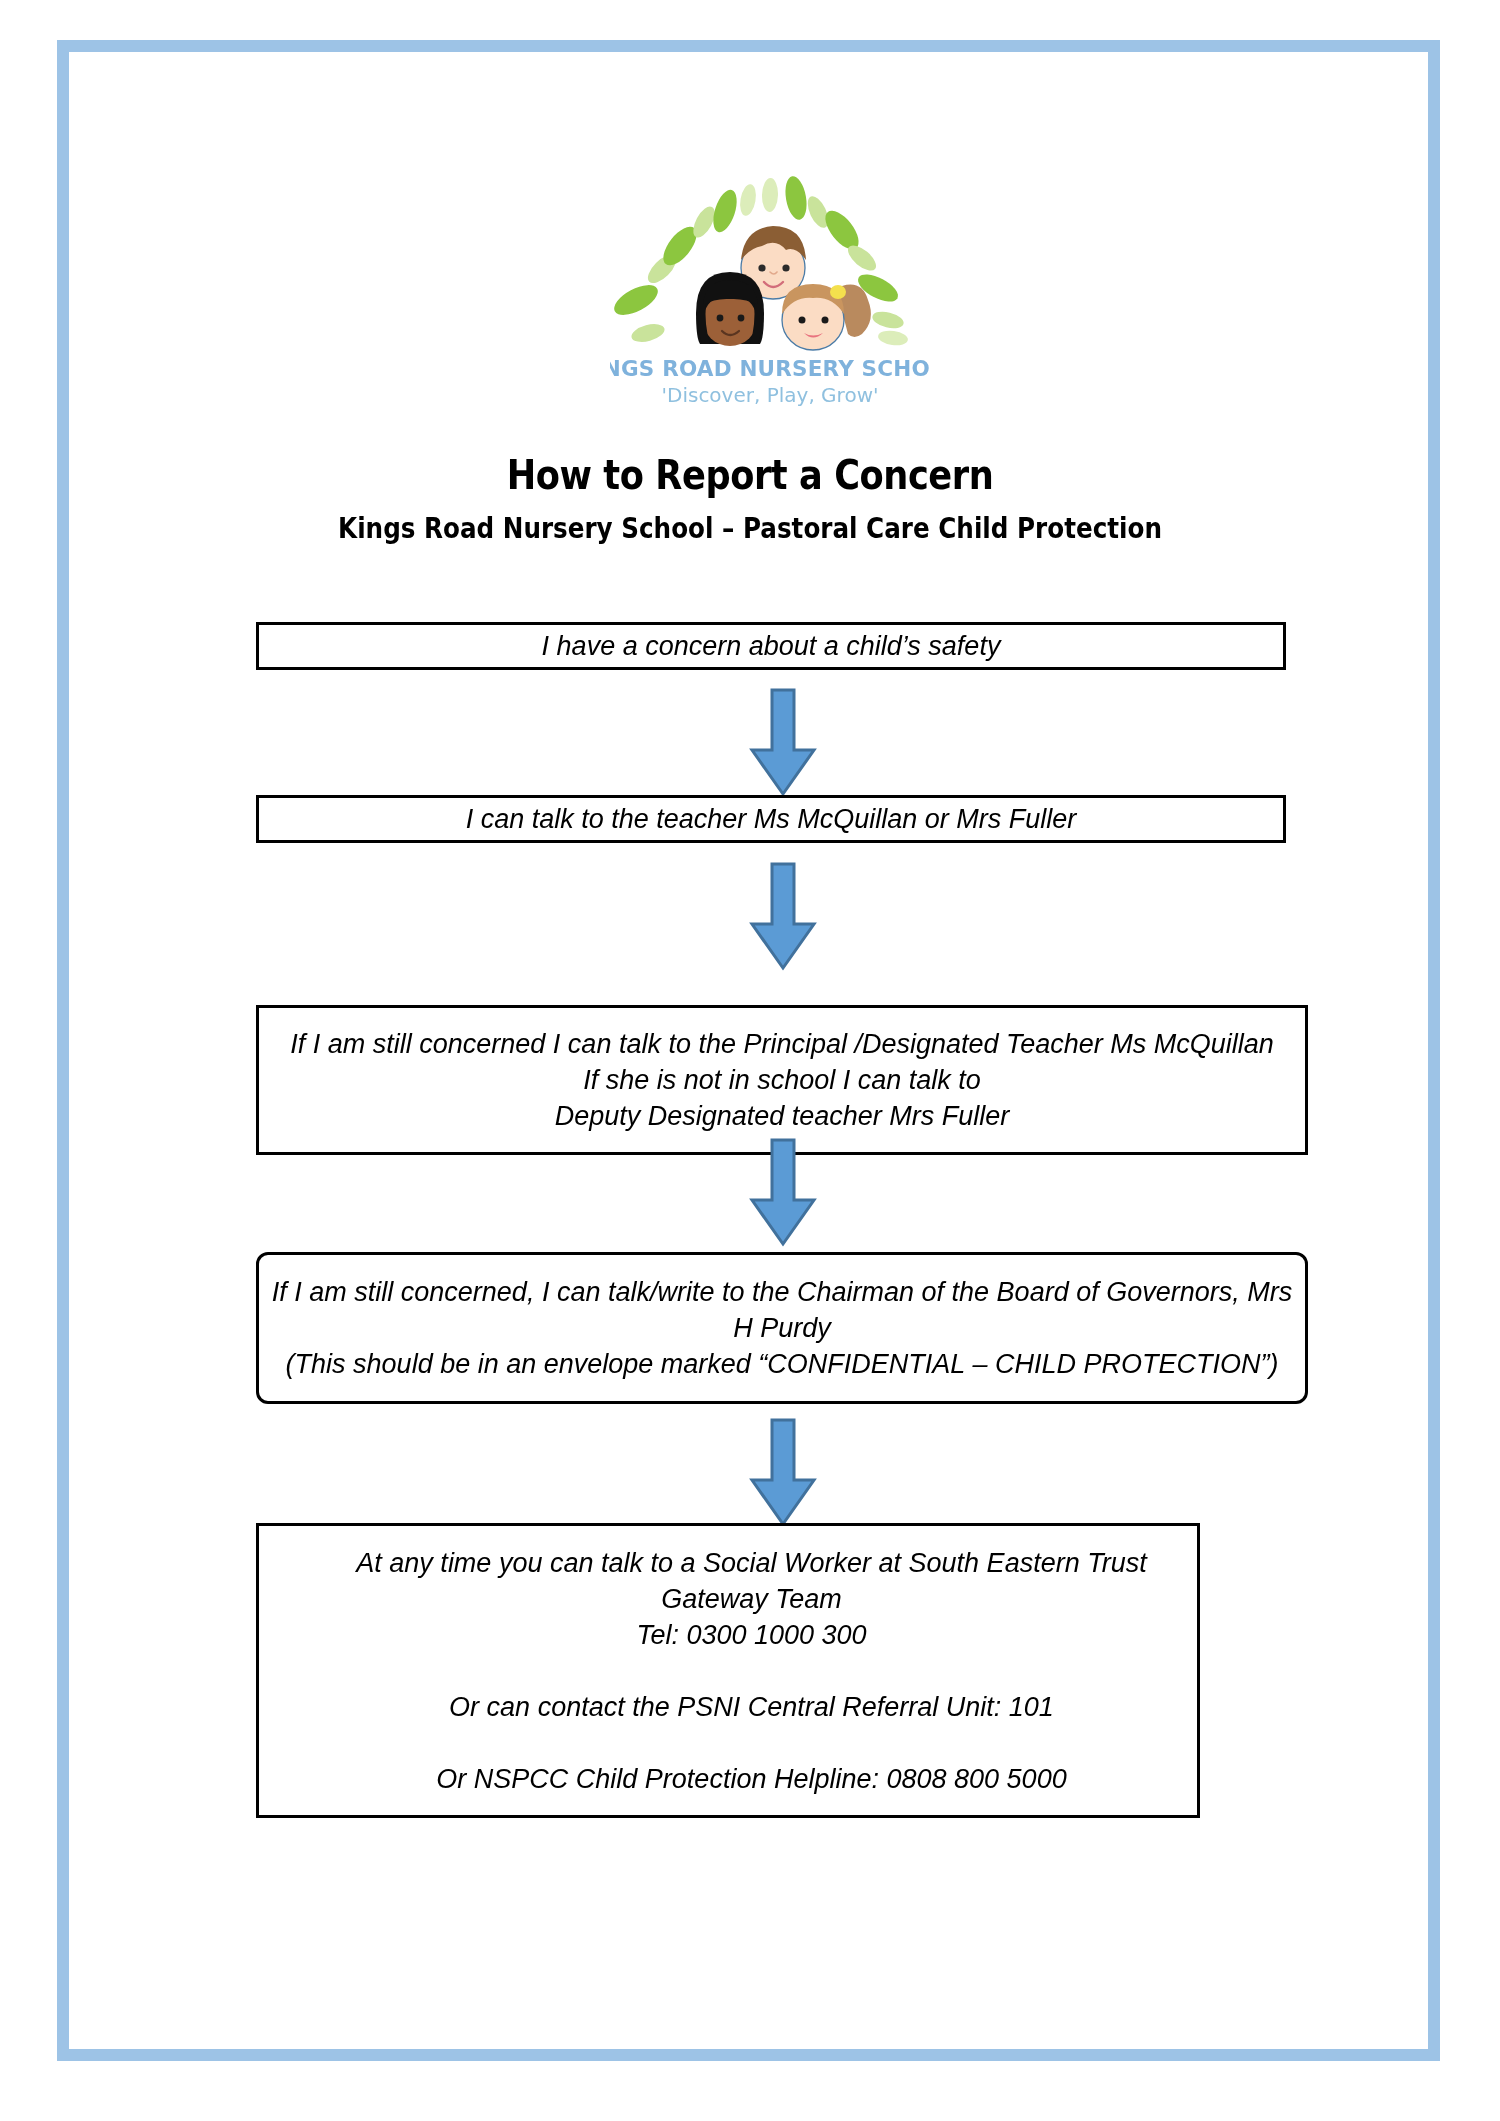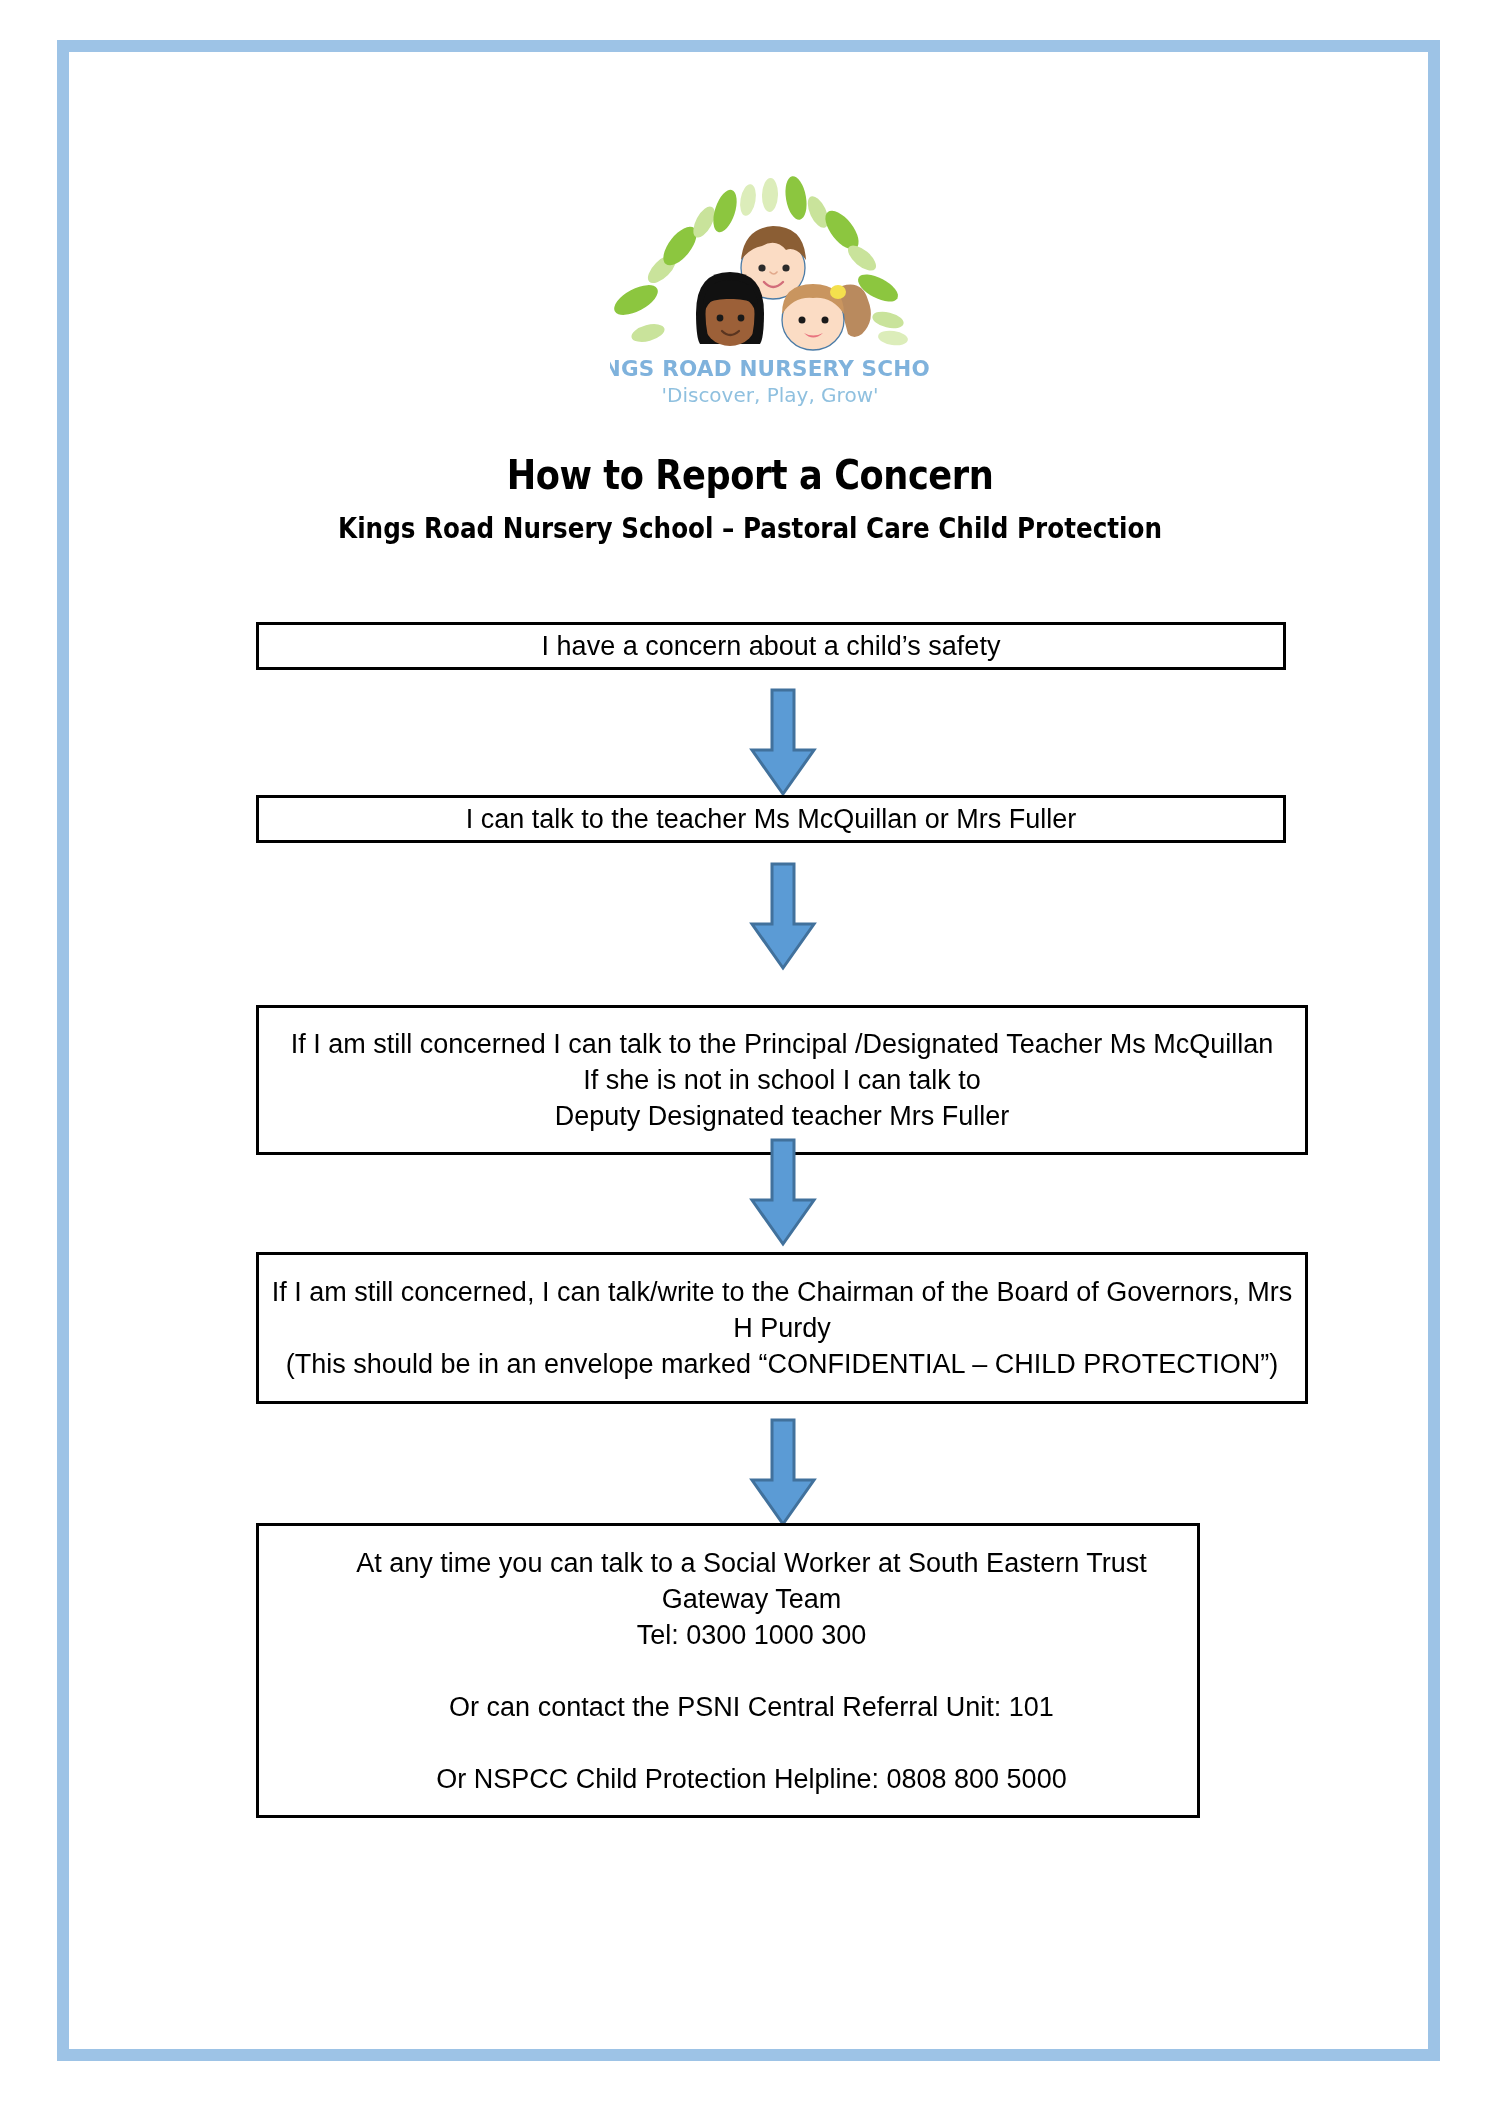--- a/index.html
+++ b/index.html
@@ -87,26 +87,27 @@
   .flow-text {
     width: 100%;
     text-align: center;
     font-family: "Liberation Sans", sans-serif;
     font-size: 27px;
     line-height: 36px;
     color: #000000;
     white-space: pre-line;
     padding: 0 8px;
     box-sizing: border-box;
+    font-style: italic;
   }
 
   .box-1 { left: 256px; top: 622px;  width: 1030px; height: 48px; }
   .box-2 { left: 256px; top: 795px;  width: 1030px; height: 48px; align-items: center; }
   .box-3 { left: 256px; top: 970px;  width: 1052px; height: 150px; margin-top: 35px; }
-  .box-4 { left: 256px; top: 1252px; width: 1052px; height: 152px; }
+  .box-4 { left: 256px; top: 1252px; width: 1052px; height: 152px; border-radius: 12px; }
   .box-5 { left: 256px; top: 1523px; width: 944px; height: 295px; padding-left: 47px; }
 
   
   .arrow {
     position: absolute;
     width: 70px;
     height: 110px;
   }
   .arrow svg { display: block; width: 70px; height: 110px; }
 

